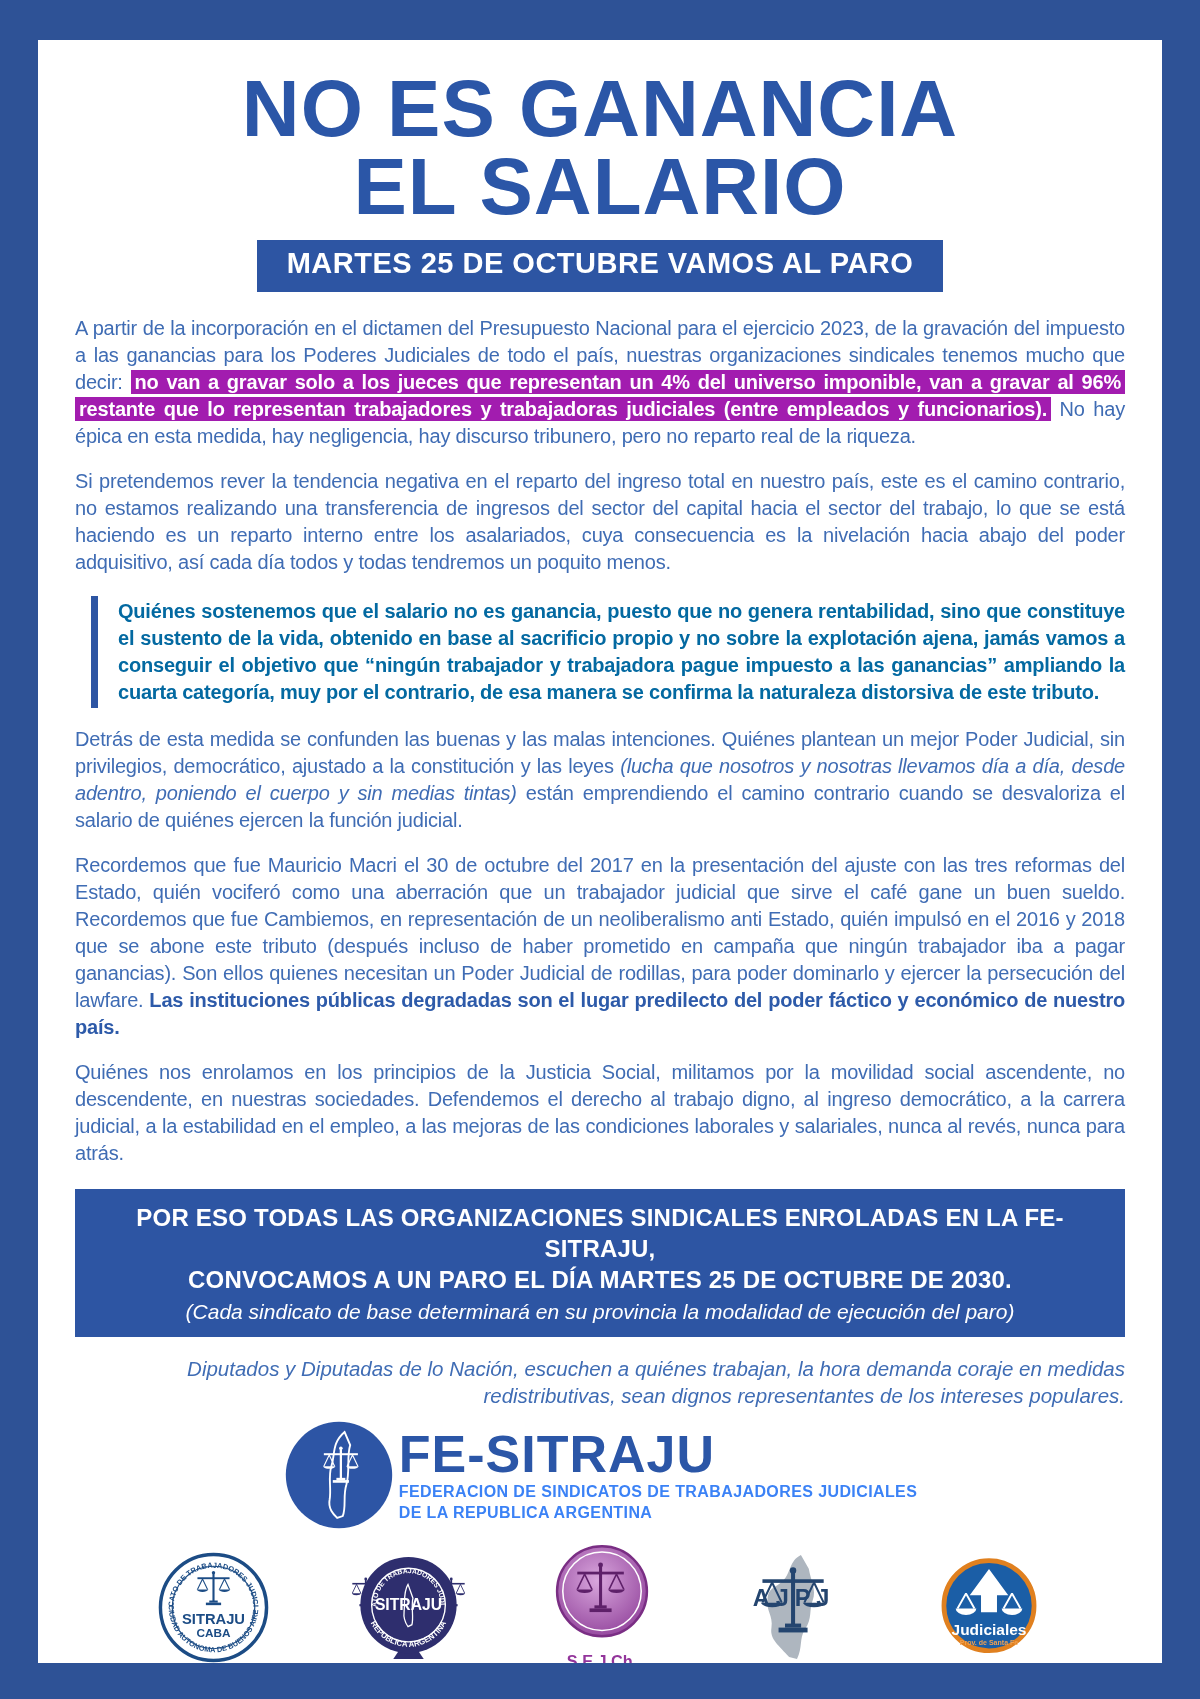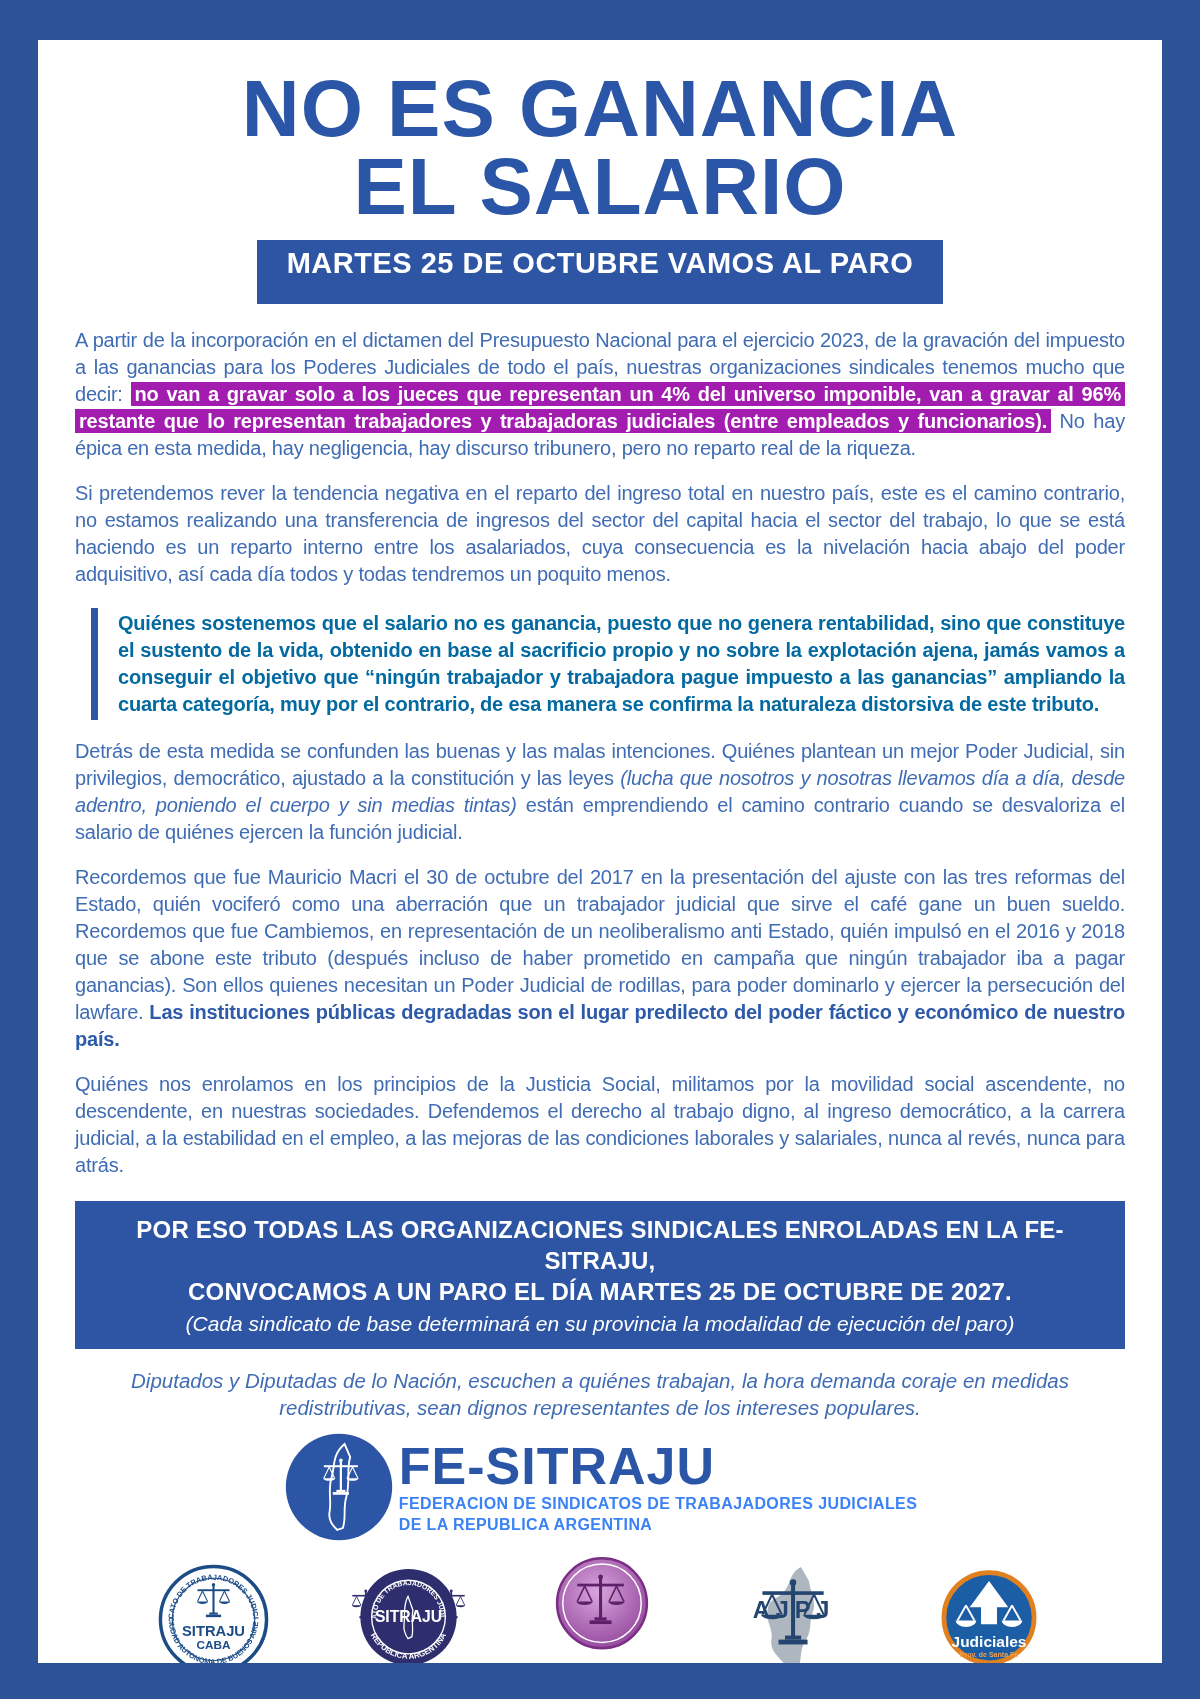--- a/index.html
+++ b/index.html
@@ -14,21 +14,21 @@
     padding:22px 37px 0 37px;
   }
   .title{
     margin:8px 0 0 0;text-align:center;color:#2B56A7;
     font-weight:bold;font-size:80px;line-height:0.98;letter-spacing:1px;
   }
   .title .tl{display:block;}
   .banner{
     display:block;width:max-content;margin:13px auto 0 auto;
     background:#2D55A3;color:#ffffff;font-weight:bold;
-    font-size:29px;letter-spacing:.5px;padding:7px 30px 24px 30px;
+    font-size:29px;letter-spacing:.5px;padding:7px 30px 12px 30px;
   }
   .para{
     font-size:20px;line-height:27px;color:#3F6CB4;
     text-align:justify;margin:18px 0 0 0;letter-spacing:-0.2px;
     hyphens:auto;
   }
   .para.first{margin-top:23px;}
   .hl{
     background:#a21caf;color:#ffffff;font-weight:bold;
     padding:1px 4px;-webkit-box-decoration-break:clone;box-decoration-break:clone;
@@ -42,21 +42,21 @@
     hyphens:auto;
   }
   .call{
     background:#2D55A3;color:#ffffff;text-align:center;
     margin:22px 0 12px 0;padding:13px 18px 12px 18px;
   }
   .call-l1{font-weight:bold;font-size:24px;line-height:31px;letter-spacing:.2px;}
   .call-l3{font-style:italic;font-size:21px;line-height:27px;margin-top:3px;}
   .closing{
     font-style:italic;color:#3F6CB4;font-size:20.5px;line-height:27px;
-    margin:18px 0 0 0;text-align:center;
+    margin:18px 0 0 0;text-align:right;
   }
   .fed-logo{display:flex;justify-content:center;align-items:center;gap:4px;margin-top:10px;}
   .fed-text{display:flex;flex-direction:column;}
   .fed-name{font-weight:bold;color:#2B56A7;font-size:52px;line-height:1;letter-spacing:1px;}
   .fed-sub{font-weight:bold;color:#3b82f6;font-size:16px;letter-spacing:.4px;margin-top:3px;}
   .logo-row{display:flex;justify-content:space-evenly;align-items:center;margin-top:12px;}
   svg text{font-family:"Liberation Sans",sans-serif;}
 </style>
 </head>
 <body>
@@ -97,21 +97,21 @@
   <div class="quote">Quiénes sostenemos que el salario no es ganancia, puesto que no genera rentabilidad, sino que constituye el sustento de la vida, obtenido en base al sacrificio propio y no sobre la explotación ajena, jamás vamos a conseguir el objetivo que “ningún trabajador y trabajadora pague impuesto a las ganancias” ampliando la cuarta categoría, muy por el contrario, de esa manera se confirma la naturaleza distorsiva de este tributo.</div>
 
   <p class="para"><span>Detrás de esta medida se confunden las buenas y las malas intenciones. Quiénes plantean un mejor Poder Judicial, sin privilegios, democrático, ajustado a la constitución y las leyes </span><em>(lucha que nosotros y nosotras llevamos día a día, desde adentro, poniendo el cuerpo y sin medias tintas)</em><span> están emprendiendo el camino contrario cuando se desvaloriza el salario de quiénes ejercen la función judicial.</span></p>
 
   <p class="para"><span>Recordemos que fue Mauricio Macri el 30 de octubre del 2017 en la presentación del ajuste con las tres reformas del Estado, quién vociferó como una aberración que un trabajador judicial que sirve el café gane un buen sueldo. Recordemos que fue Cambiemos, en representación de un neoliberalismo anti Estado, quién impulsó en el 2016 y 2018 que se abone este tributo (después incluso de haber prometido en campaña que ningún trabajador iba a pagar ganancias). Son ellos quienes necesitan un Poder Judicial de rodillas, para poder dominarlo y ejercer la persecución del lawfare. </span><strong>Las instituciones públicas degradadas son el lugar predilecto del poder fáctico y económico de nuestro país.</strong></p>
 
   <p class="para">Quiénes nos enrolamos en los principios de la Justicia Social, militamos por la movilidad social ascendente, no descendente, en nuestras sociedades. Defendemos el derecho al trabajo digno, al ingreso democrático, a la carrera judicial, a la estabilidad en el empleo, a las mejoras de las condiciones laborales y salariales, nunca al revés, nunca para atrás.</p>
 
   <div class="call">
     <div class="call-l1">POR ESO TODAS LAS ORGANIZACIONES SINDICALES ENROLADAS EN LA FE-SITRAJU,</div>
-    <div class="call-l1">CONVOCAMOS A UN PARO EL DÍA MARTES 25 DE OCTUBRE DE 2027.</div>
+    <div class="call-l1">CONVOCAMOS A UN PARO EL DÍA MARTES 25 DE OCTUBRE DE 2030.</div>
     <div class="call-l3">(Cada sindicato de base determinará en su provincia la modalidad de ejecución del paro)</div>
   </div>
 
   <p class="closing">Diputados y Diputadas de lo Nación, escuchen a quiénes trabajan, la hora demanda coraje en medidas redistributivas, sean dignos representantes de los intereses populares.</p>
 
   <div class="fed-logo">
     <svg width="112" height="112" viewBox="0 0 120 120">
       <circle cx="60" cy="60" r="57" fill="#2D55A5"></circle>
       <path d="M66 14 C52 26 56 38 52 50 C48 62 52 74 50 86 C48 96 54 102 58 106 L64 104 C68 94 64 82 68 70 C72 56 68 40 72 28 Z" fill="none" stroke="#ffffff" stroke-width="2"></path>
       <use href="#scales" transform="translate(38,28) scale(0.48)" color="#ffffff"></use>

